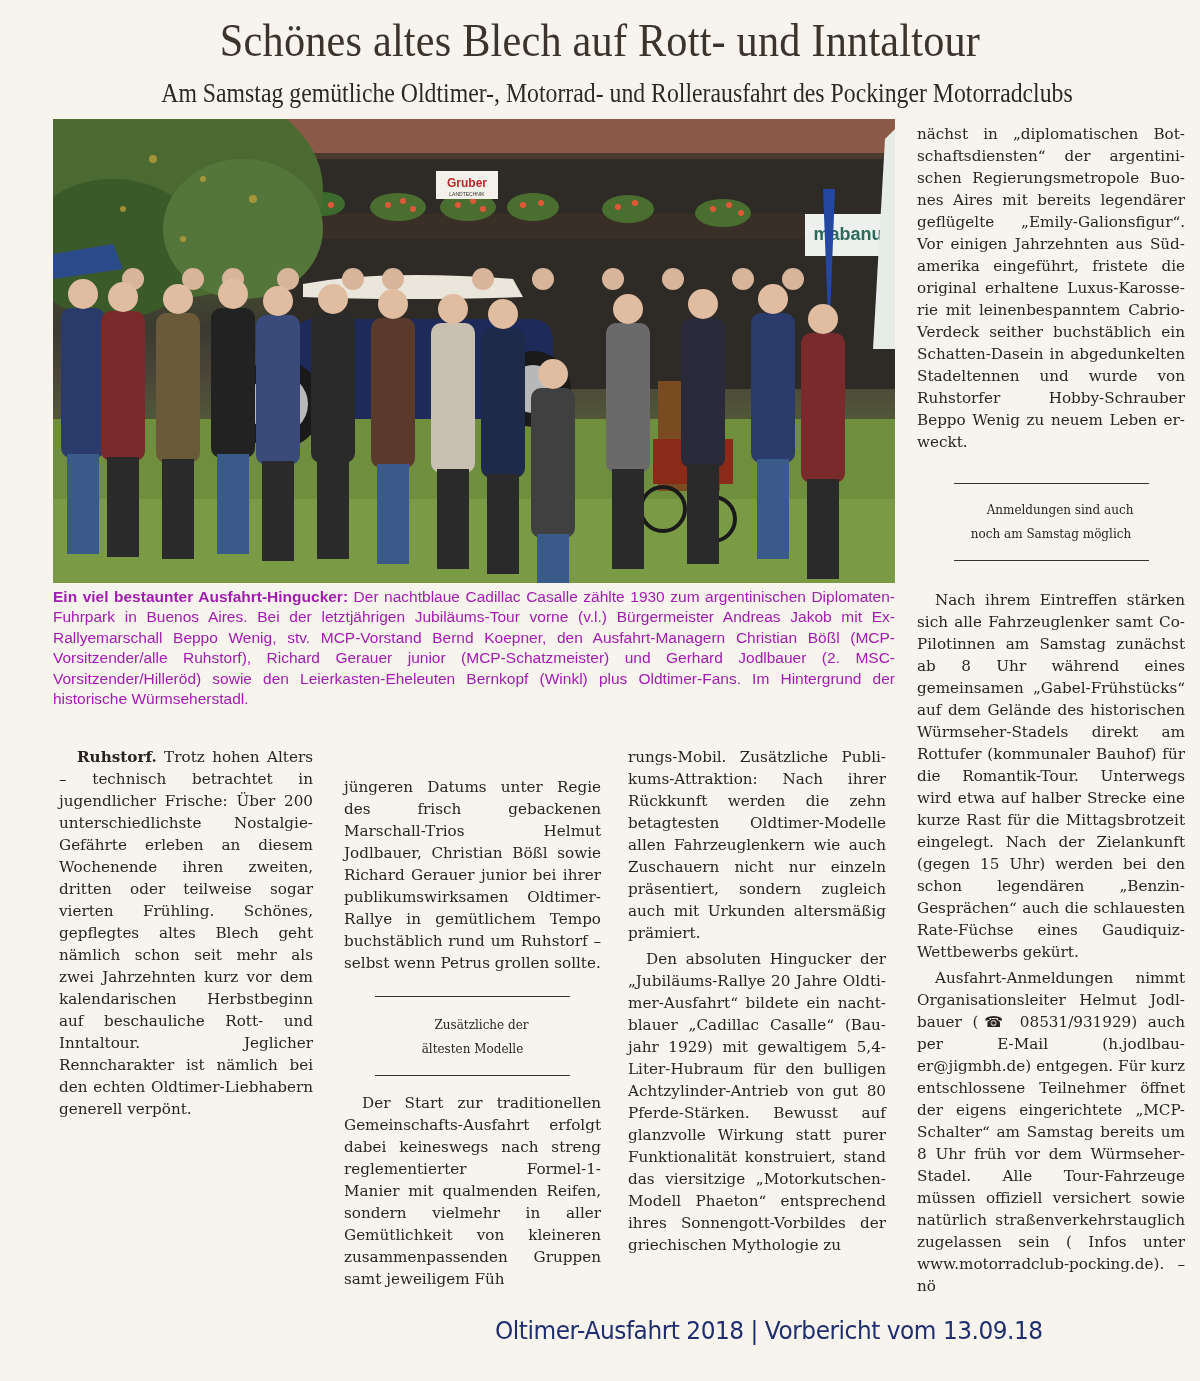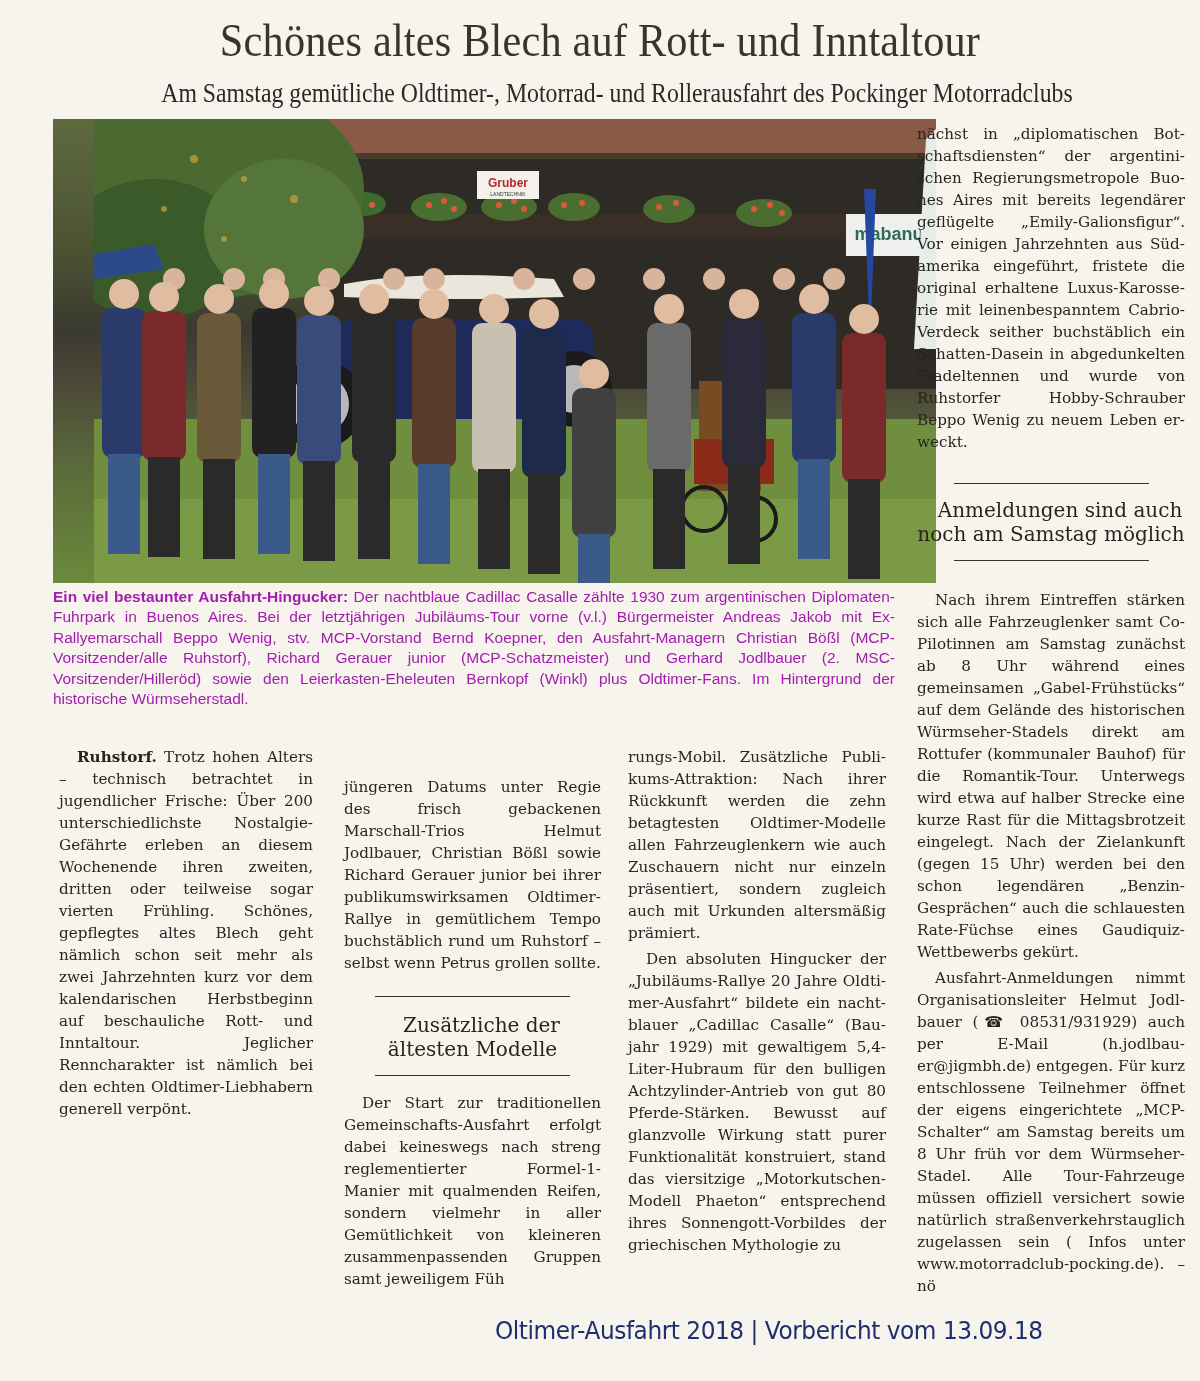--- a/index.html
+++ b/index.html
@@ -19,21 +19,20 @@
   .subline {
     position:absolute; left:0; top:78px; width:1234px; text-align:center;
     font-family:"Liberation Serif", serif;
     font-size:27px; color:#2e2823;
     transform:scaleX(0.88); transform-origin:center;
   }
   .photo {
     position:absolute; left:53px; top:119px; width:842px; height:464px;
     overflow:hidden;
     background:linear-gradient(180deg,#5f6a3f 0%,#4a5132 30%,#3b3a30 45%,#4a4538 55%,#5a6a3a 75%,#6b8a3c 100%);
-    padding-left:41px;
   }
   .photo svg { display:block; }
   .caption {
     position:absolute; left:53px; top:587px; width:842px;
     font-family:"Liberation Sans", sans-serif;
     font-size:15.5px; line-height:20.4px; color:#a21caf;
     text-align:justify;
   }
   .caption b { font-weight:bold; }
   .caption .credit { display:block; text-align:right; margin-top:-20.4px; }
@@ -44,21 +43,21 @@
     text-align:justify; hyphens:manual;
   }
   .col p { margin:4px; text-indent:18px; }
   .col p.noindent { text-indent:0; }
   .col .lead { font-weight:bold; }
   .col1 { left:55px;  top:742px; width:262px; }
   .col2 { left:340px; top:772px; width:265px; }
   .col3 { left:624px; top:742px; width:266px; }
   .col4 { left:913px; top:119px; width:276px; }
   .subhead {
-    text-align:center; font-size:20px; line-height:24px;
+    text-align:center; font-size:12px; line-height:24px;
     font-family:"DejaVu Serif", serif; color:#2a241e;
     margin:0; text-indent:0;
   }
   .rule { height:1px; background:#3a332c; margin:0 auto; width:195px; }
   .footer {
     position:absolute; left:495px; top:1316px;
     font-family:"DejaVu Sans", sans-serif;
     font-size:25px; color:#1f2e6e; letter-spacing:-0.5px;
     transform:scaleX(0.93); transform-origin:left center;
   }

